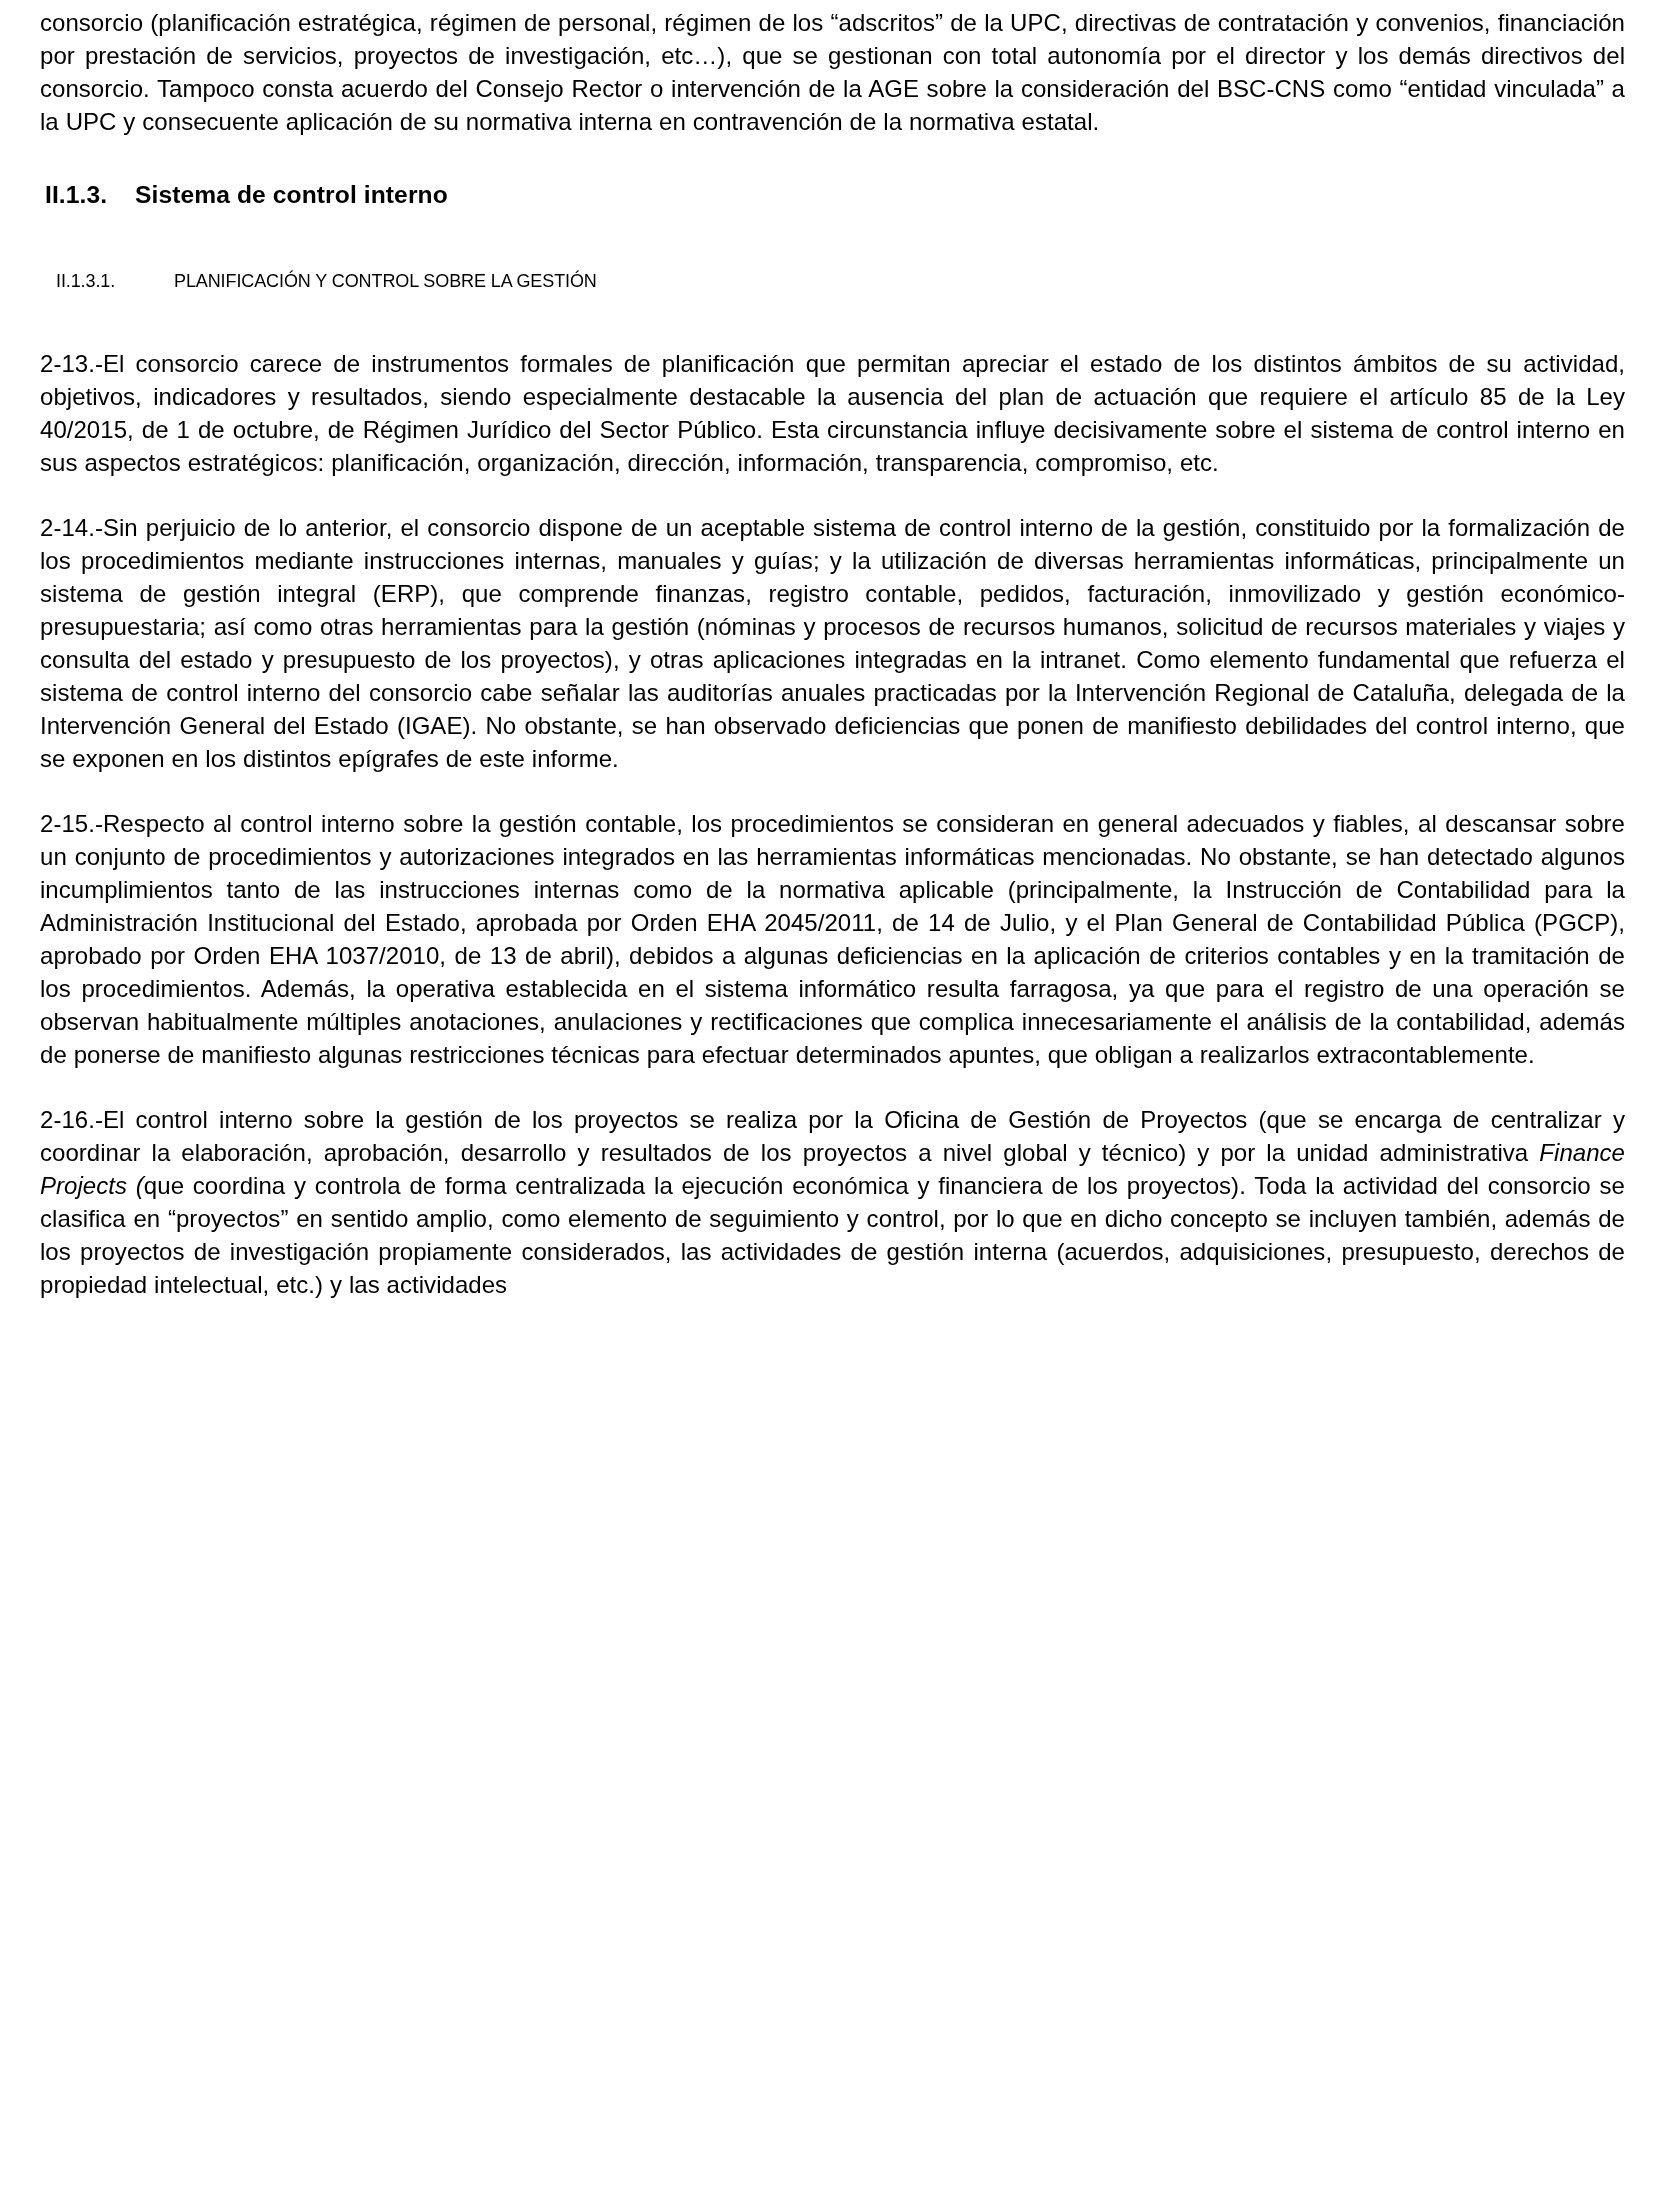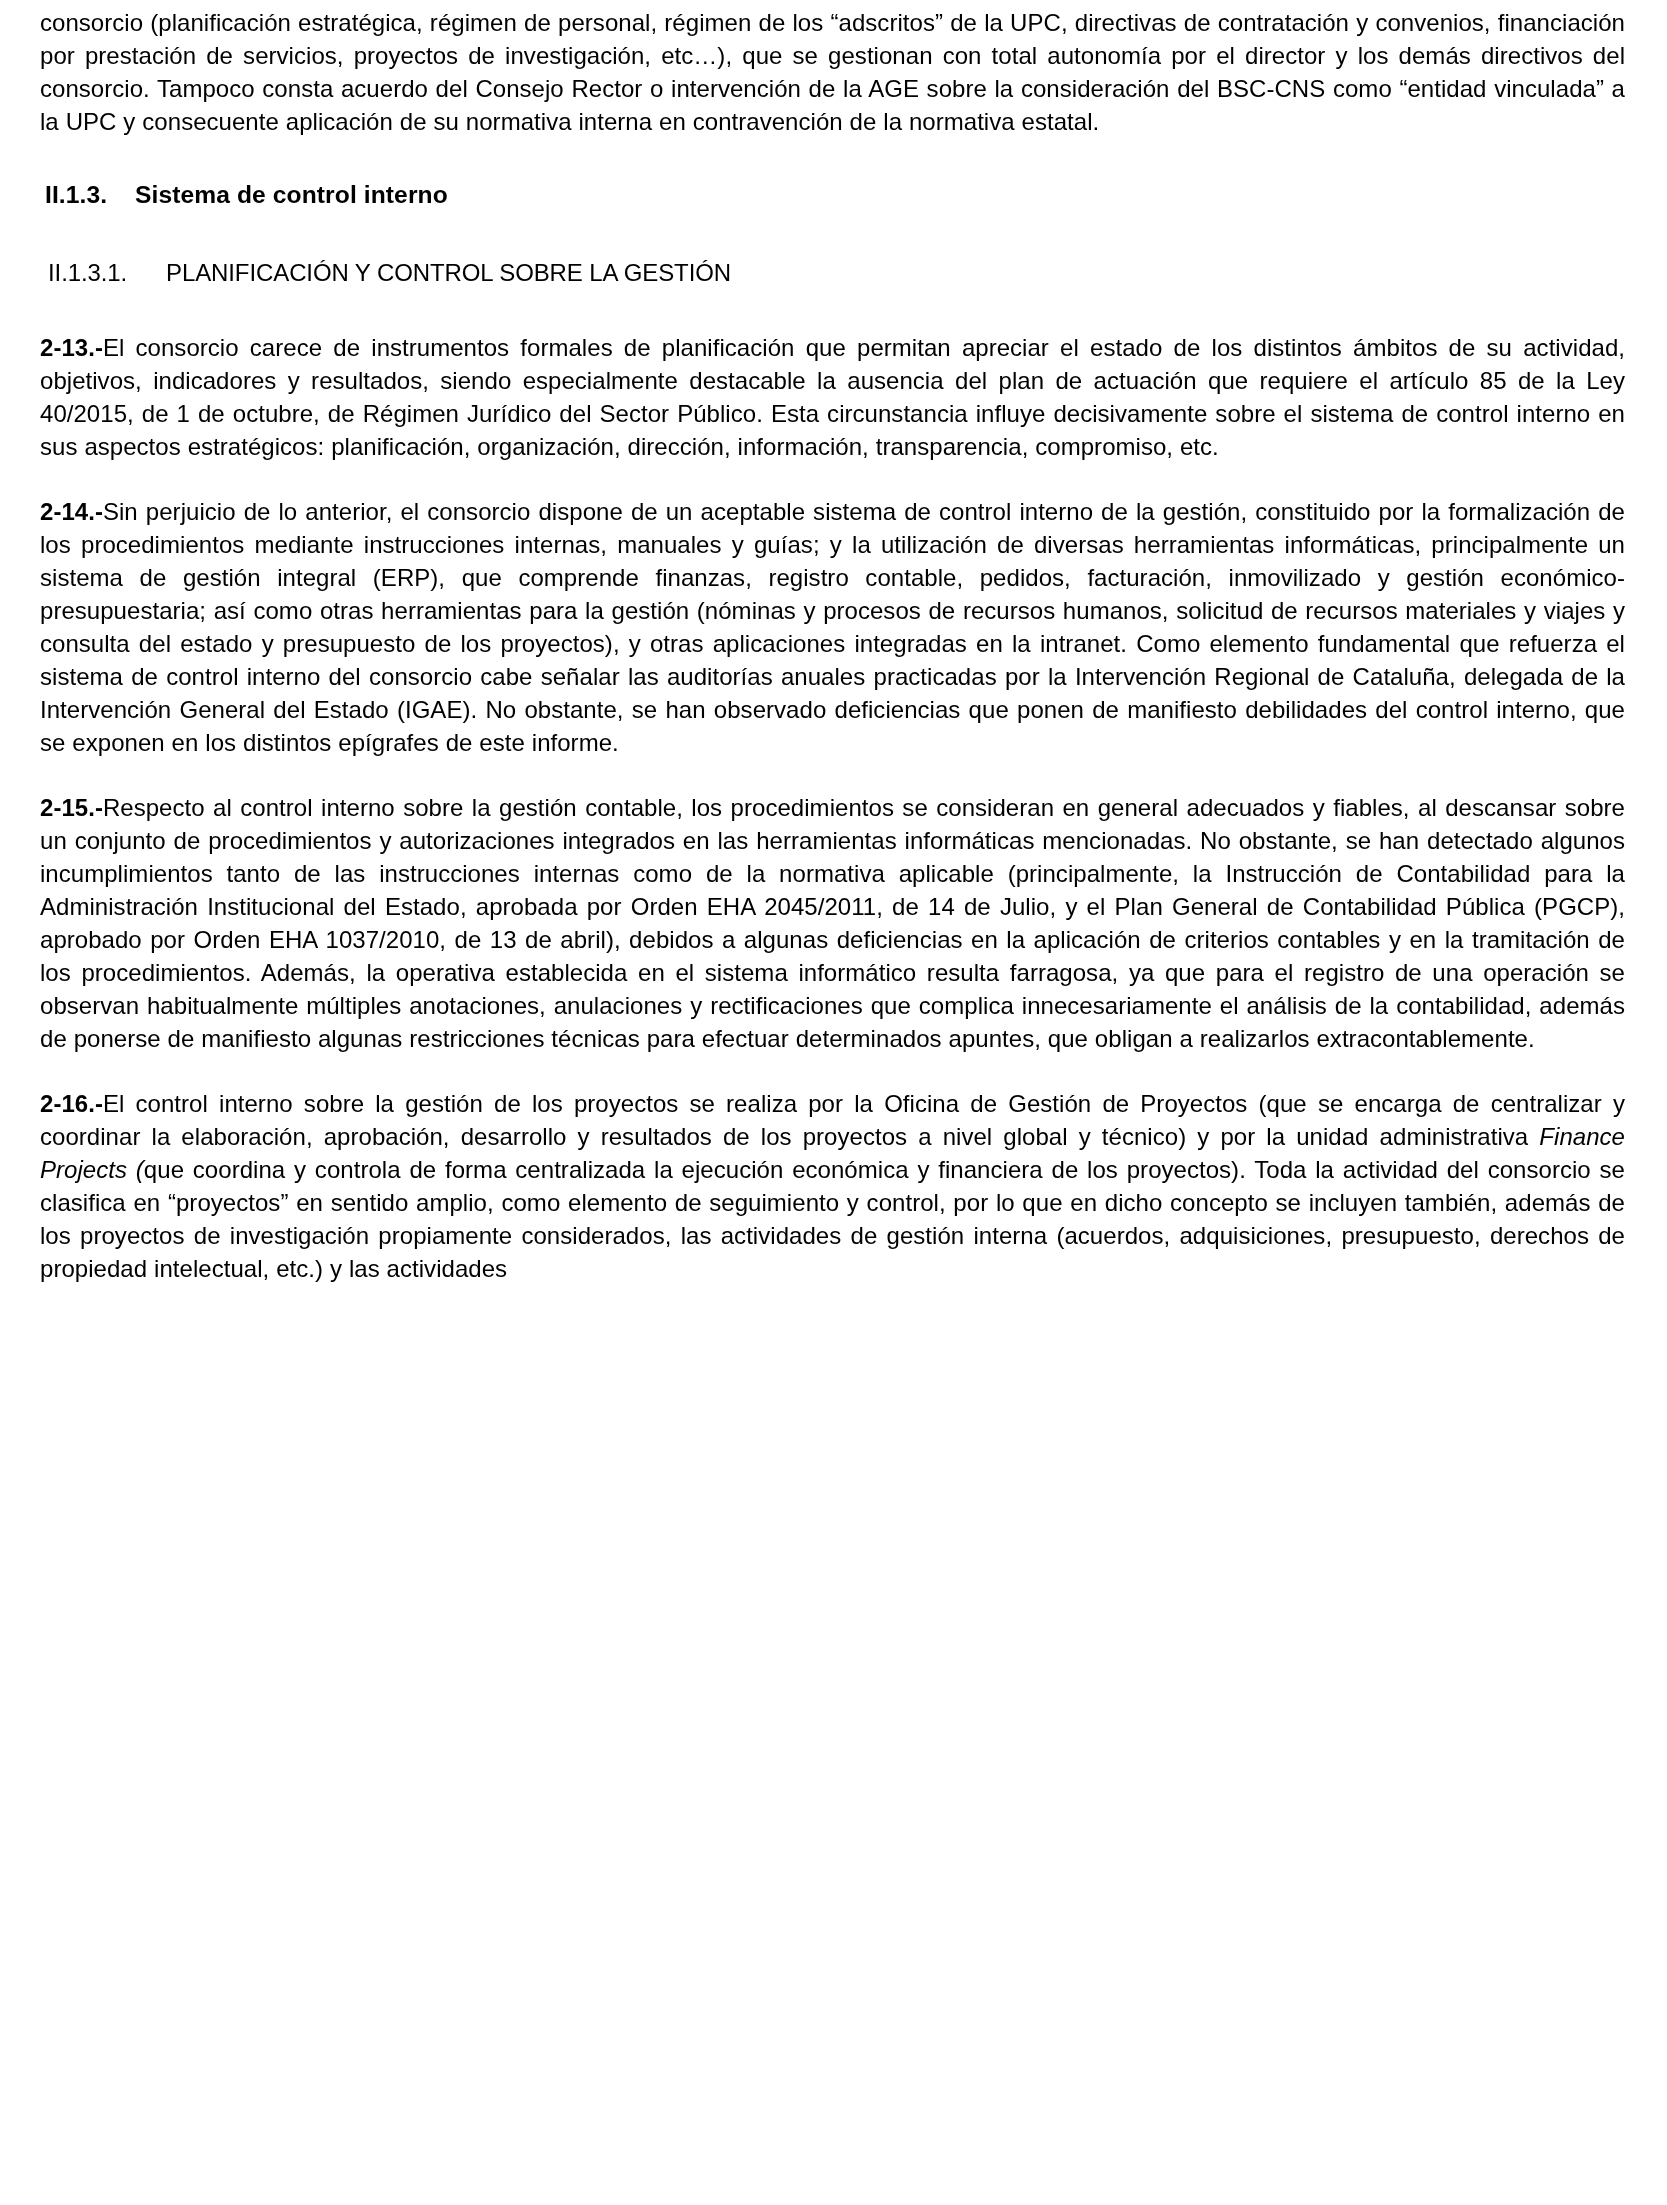--- a/index.html
+++ b/index.html
@@ -47,32 +47,32 @@
     font-size: 24.6px;
     font-weight: bold;
     line-height: 30px;
     letter-spacing: 0.1px;
   }
   h2.heading-lvl3 .num {
     display: inline-block;
     min-width: 90px;
   }
   h3.heading-lvl4 {
-    margin: 8px;
-    font-size: 24px;
+    margin: 16px;
+    font-size: 18px;
     font-weight: normal;
     line-height: 30px;
     letter-spacing: -0.1px;
   }
   h3.heading-lvl4 .num {
     display: inline-block;
     min-width: 118px;
   }
   .para-num {
-    font-weight: bold;
+    font-weight: normal;
   }
   .ital {
     font-style: italic;
   }
 </style>
 </head>
 <body>
 
 <div class="page">
   <div class="doc-body">

